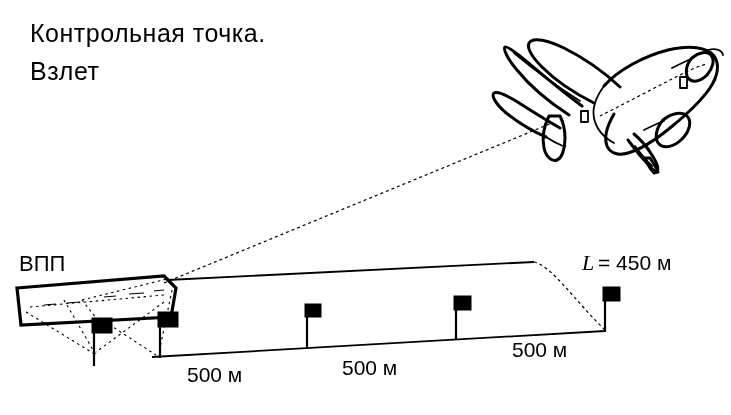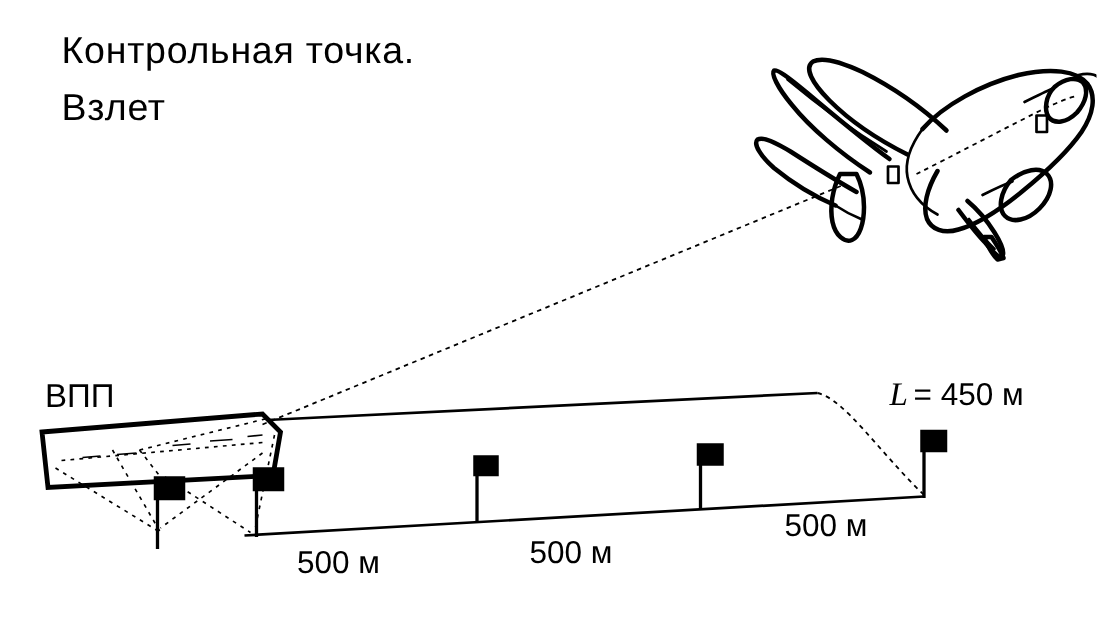--- a/index.html
+++ b/index.html
@@ -11,21 +11,21 @@
   body {
     width: 731px;
     height: 415px;
     position: relative;
     overflow: hidden;
     font-family: "Liberation Sans", sans-serif;
     color: #000000;
   }
   #diagram-root {
     position: absolute;
-    left: 15px;
+    left: 4px;
     top: 0;
     width: 581px;
     height: 415px;
   }
   svg#scene {
     display: block;
     width: 731px;
     height: 415px;
   }
   .title-text {

